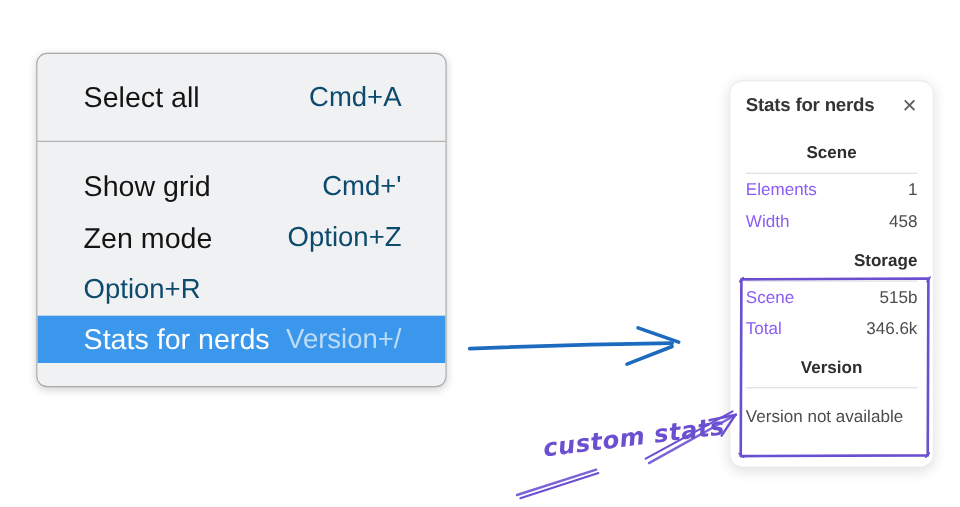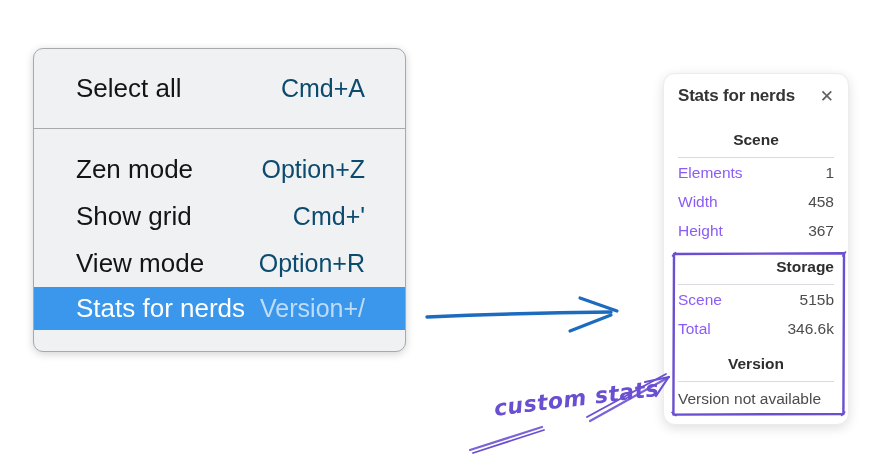--- a/index.html
+++ b/index.html
@@ -41,21 +41,21 @@
   .panel-title { font-weight:bold; font-size:17px; color:#343434; letter-spacing:-0.2px; }
   .panel-close { font-size:17px; color:#5f5f5f; line-height:1; cursor:pointer; font-weight:300; }
   .sec-heading { text-align:center; font-weight:bold; font-size:15.5px; color:#2e2e2e; height:19px; }
   .sec-heading.scene { margin-top:25px; }
   .sec-heading.storage { margin-top:13px;text-align:right; }
   .sec-heading.version { margin-top:12px; }
   .sep { border:none; border-top:1px solid #d7dbe0; margin-top:7px; }
   .stat-row { display:flex; justify-content:space-between; line-height:29px; }
   .stat-label { color:#8b5cf6; }
   .stat-value { color:#4c4c4c; }
-  .version-note { line-height:29px; margin-top:2px; color:#4c4c4c; white-space:nowrap; }
+  .version-note { line-height:29px; margin-top:12px; color:#4c4c4c; white-space:nowrap; }
 
   
   .purple-box-svg { position:absolute; left:668px; top:248px; pointer-events:none; }
   .purple-arrow-svg { position:absolute; left:455px; top:365px; pointer-events:none; }
   .custom-stats-label {
     position:absolute; left:494px; top:396px;
     font-family:"DejaVu Sans", sans-serif; font-style:italic; font-weight:bold;
     font-size:22px; color:#6b4fd1; transform:rotate(-7deg); transform-origin:left center;
     letter-spacing:0.5px;
   }
@@ -66,29 +66,28 @@
 <div class="stage">
 
   <div class="menu">
     <div class="menu-row first">
       <span class="mi-label">Select all</span>
       <span class="mi-shortcut">Cmd+A</span>
     </div>
     <div class="menu-divider"></div>
     <div class="menu-group">
       <div class="menu-row">
+        <span class="mi-label">Show grid</span>
+        <span class="mi-shortcut">Cmd+'</span>
+      </div>
+      <div class="menu-row">
         <span class="mi-label">Zen mode</span>
         <span class="mi-shortcut">Option+Z</span>
       </div>
       <div class="menu-row">
-        <span class="mi-label">Show grid</span>
-        <span class="mi-shortcut">Cmd+'</span>
-      </div>
-      <div class="menu-row">
-        <span class="mi-label">View mode</span>
         <span class="mi-shortcut">Option+R</span>
       </div>
       <div class="menu-row highlighted">
         <span class="mi-label">Stats for nerds</span>
         <span class="mi-shortcut">Version+/</span>
       </div>
     </div>
   </div>
 
   <svg class="blue-arrow" width="210" height="45" viewBox="0 0 210 45">
@@ -105,24 +104,20 @@
 
     <div class="sec-heading scene">Scene</div>
     <hr class="sep">
     <div class="stat-row">
       <span class="stat-label">Elements</span>
       <span class="stat-value">1</span>
     </div>
     <div class="stat-row">
       <span class="stat-label">Width</span>
       <span class="stat-value">458</span>
-    </div>
-    <div class="stat-row">
-      <span class="stat-label">Height</span>
-      <span class="stat-value">367</span>
     </div>
 
     <div class="sec-heading storage">Storage</div>
     <hr class="sep">
     <div class="stat-row">
       <span class="stat-label">Scene</span>
       <span class="stat-value">515b</span>
     </div>
     <div class="stat-row">
       <span class="stat-label">Total</span>

